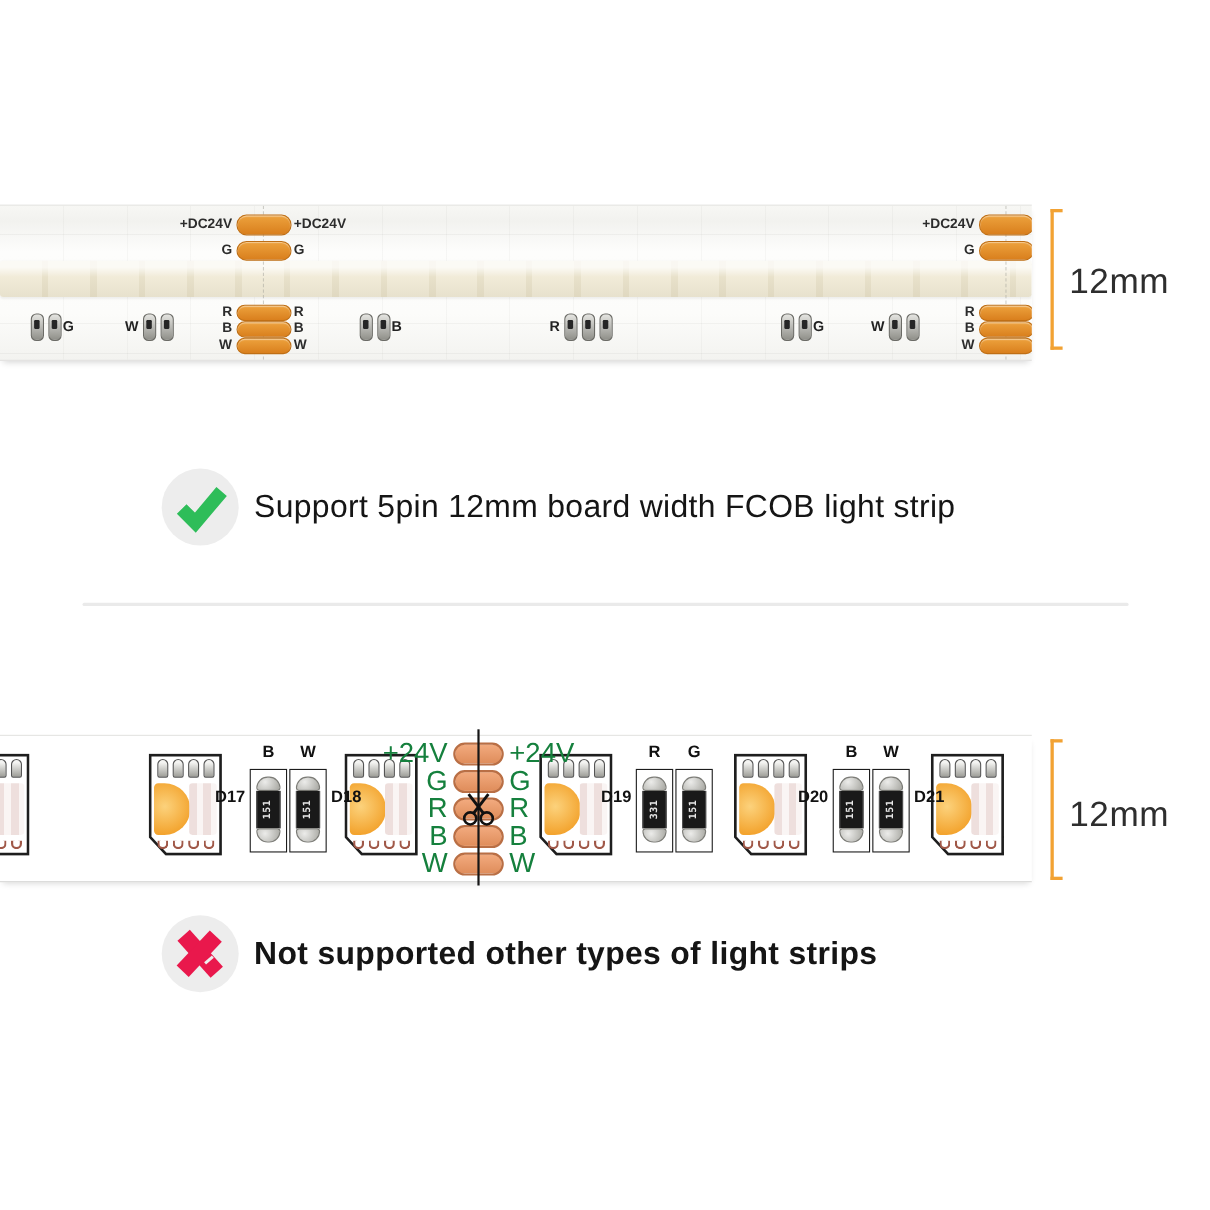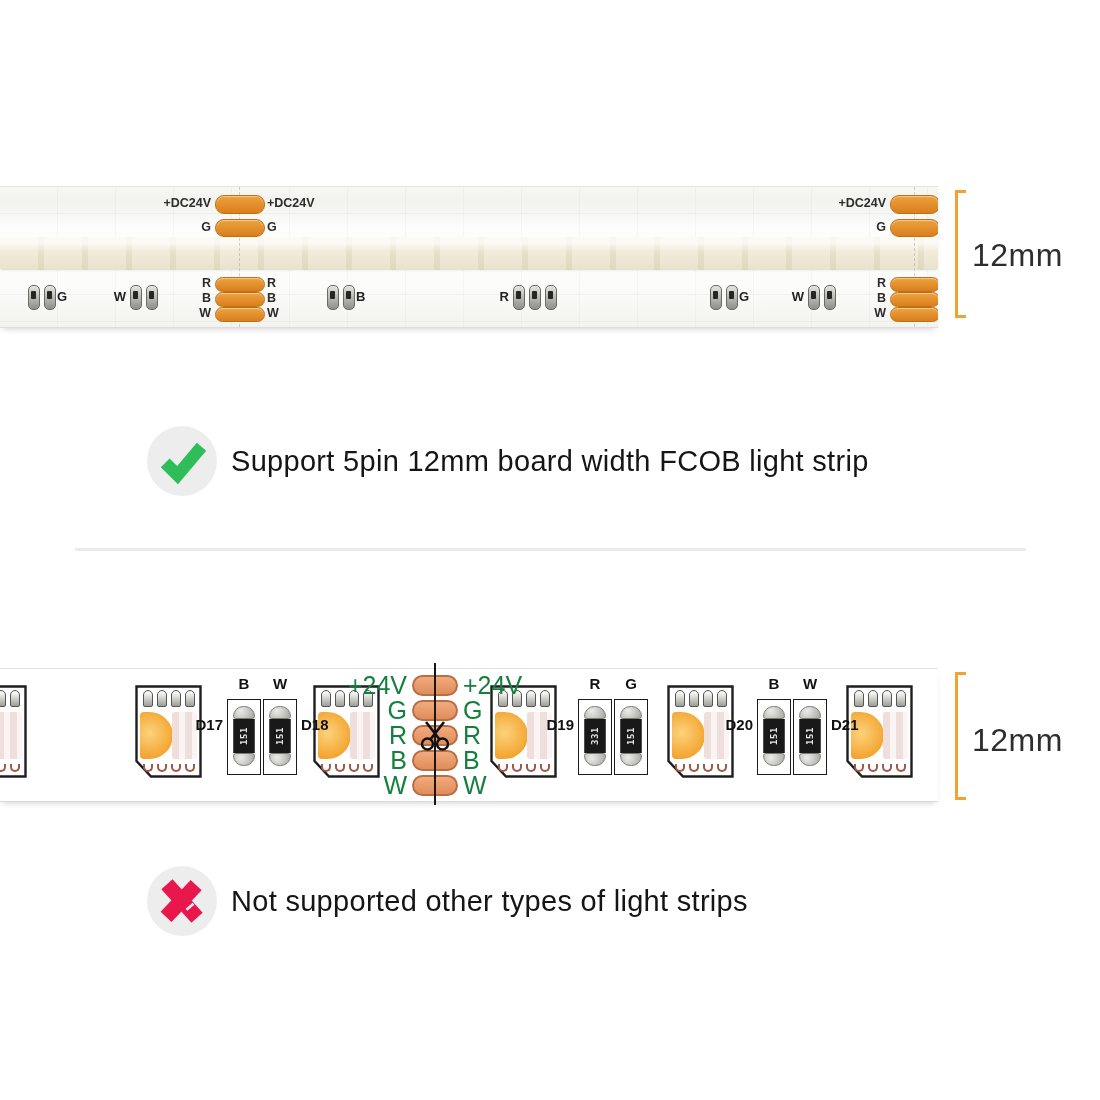--- a/index.html
+++ b/index.html
@@ -323,21 +323,21 @@
           <div class="rcap bot"></div>
         </div>
       </div>
       <div class="dlab" style="left: 713px; width: 40px; text-align: right;">D20</div>
       <div class="dlab" style="left: 831px;">D21</div>
     </div>
   <div class="cutline"></div>
   <div class="dim-bracket" style="top:672px;height:128px;"></div>
   <div class="dim-label" style="top:722px;">12mm</div>
 
-  <div class="caption-row" style="top:866px;">
+  <div class="caption-row" style="top:832px;font-weight:bold;">
     <div class="icon-circle">
       <svg width="62" height="62" viewBox="0 0 70 70">
         <line x1="18" y1="16" x2="52" y2="54" stroke="#E9184C" stroke-width="17" stroke-linecap="butt"></line>
         <line x1="51" y1="17" x2="17" y2="53" stroke="#E9184C" stroke-width="17" stroke-linecap="butt"></line>
         <line x1="40" y1="45" x2="48" y2="38" stroke="#EDEDED" stroke-width="3"></line>
       </svg>
     </div>
     <div class="caption-text">Not supported other types of light strips</div>
   </div>
 

